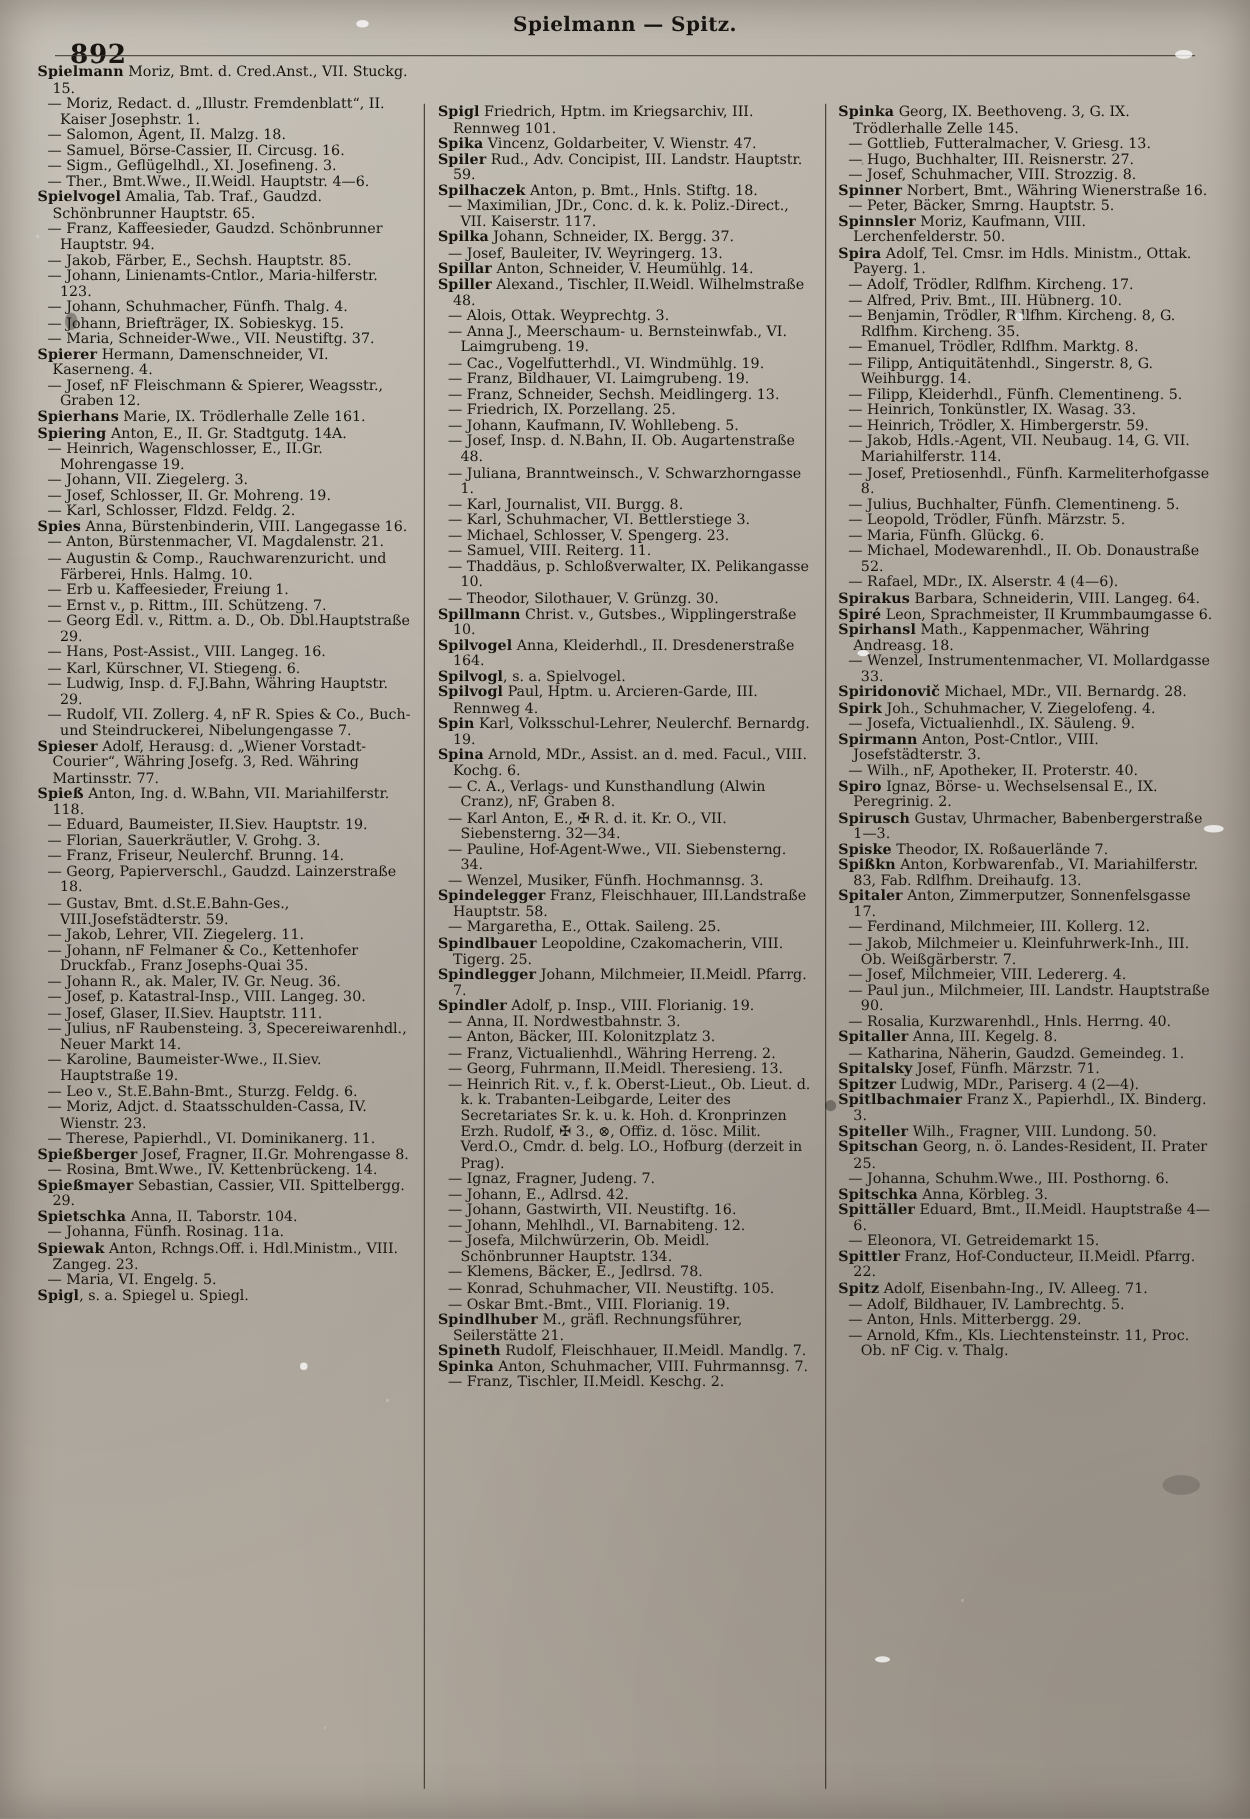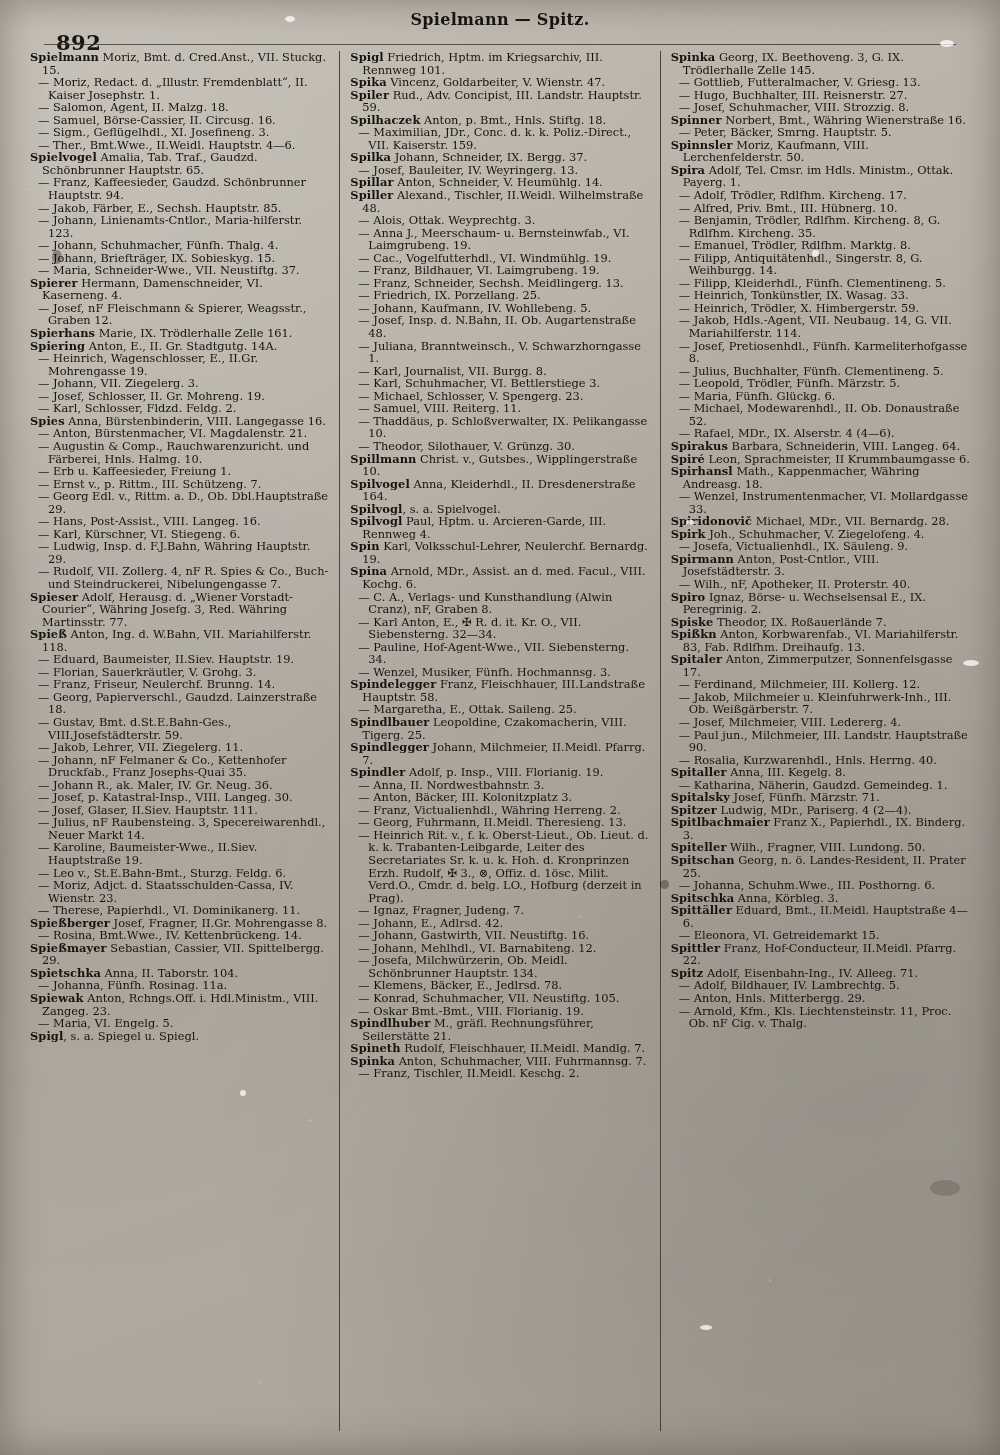--- a/index.html
+++ b/index.html
@@ -94,21 +94,21 @@
     padding: 0 6px;
     box-sizing: border-box;
   }
   .col {
     position: relative;
     flex: 1 1 0;
     padding: 0 10px;
     box-sizing: border-box;
     overflow: hidden;
   }
-  .col + .col { border-left: 1px solid #4a443a; }
+  .col + .col { border-left: 1px solid #4a443a; margin-top: 32px; }
   .entry {
     font-size: 11.4px;
     line-height: 12.55px;
     color: #17140f;
     margin: 0 0 0 12px;
     text-indent: -12px;
     padding: 0;
     word-spacing: 0px;
     font-family: "DejaVu Serif", serif;
   }
@@ -207,21 +207,21 @@
         <p class="entry sub"><span>— Johanna, Fünfh. Rosinag. 11a.</span></p>
         <p class="entry"><b>Spiewak</b><span> Anton, Rchngs.Off. i. Hdl.Ministm., VIII. Zangeg. 23.</span></p>
         <p class="entry sub"><span>— Maria, VI. Engelg. 5.</span></p>
         <p class="entry"><b>Spigl</b><span>, s. a. Spiegel u. Spiegl.</span></p>
       </div>
     <div class="col" id="col-1">
         <p class="entry"><b>Spigl</b><span> Friedrich, Hptm. im Kriegsarchiv, III. Rennweg 101.</span></p>
         <p class="entry"><b>Spika</b><span> Vincenz, Goldarbeiter, V. Wienstr. 47.</span></p>
         <p class="entry"><b>Spiler</b><span> Rud., Adv. Concipist, III. Landstr. Hauptstr. 59.</span></p>
         <p class="entry"><b>Spilhaczek</b><span> Anton, p. Bmt., Hnls. Stiftg. 18.</span></p>
-        <p class="entry sub"><span>— Maximilian, JDr., Conc. d. k. k. Poliz.-Direct., VII. Kaiserstr. 159.</span></p>
+        <p class="entry sub"><span>— Maximilian, JDr., Conc. d. k. k. Poliz.-Direct., VII. Kaiserstr. 117.</span></p>
         <p class="entry"><b>Spilka</b><span> Johann, Schneider, IX. Bergg. 37.</span></p>
         <p class="entry sub"><span>— Josef, Bauleiter, IV. Weyringerg. 13.</span></p>
         <p class="entry"><b>Spillar</b><span> Anton, Schneider, V. Heumühlg. 14.</span></p>
         <p class="entry"><b>Spiller</b><span> Alexand., Tischler, II.Weidl. Wilhelmstraße 48.</span></p>
         <p class="entry sub"><span>— Alois, Ottak. Weyprechtg. 3.</span></p>
         <p class="entry sub"><span>— Anna J., Meerschaum- u. Bernsteinwfab., VI. Laimgrubeng. 19.</span></p>
         <p class="entry sub"><span>— Cac., Vogelfutterhdl., VI. Windmühlg. 19.</span></p>
         <p class="entry sub"><span>— Franz, Bildhauer, VI. Laimgrubeng. 19.</span></p>
         <p class="entry sub"><span>— Franz, Schneider, Sechsh. Meidlingerg. 13.</span></p>
         <p class="entry sub"><span>— Friedrich, IX. Porzellang. 25.</span></p>
@@ -294,20 +294,21 @@
         <p class="entry"><b>Spirakus</b><span> Barbara, Schneiderin, VIII. Langeg. 64.</span></p>
         <p class="entry"><b>Spiré</b><span> Leon, Sprachmeister, II Krummbaumgasse 6.</span></p>
         <p class="entry"><b>Spirhansl</b><span> Math., Kappenmacher, Währing Andreasg. 18.</span></p>
         <p class="entry sub"><span>— Wenzel, Instrumentenmacher, VI. Mollardgasse 33.</span></p>
         <p class="entry"><b>Spiridonovič</b><span> Michael, MDr., VII. Bernardg. 28.</span></p>
         <p class="entry"><b>Spirk</b><span> Joh., Schuhmacher, V. Ziegelofeng. 4.</span></p>
         <p class="entry sub"><span>— Josefa, Victualienhdl., IX. Säuleng. 9.</span></p>
         <p class="entry"><b>Spirmann</b><span> Anton, Post-Cntlor., VIII. Josefstädterstr. 3.</span></p>
         <p class="entry sub"><span>— Wilh., nF, Apotheker, II. Proterstr. 40.</span></p>
         <p class="entry"><b>Spiro</b><span> Ignaz, Börse- u. Wechselsensal E., IX. Peregrinig. 2.</span></p>
+        <p class="entry"><b>Spirusch</b><span> Gustav, Uhrmacher, Babenbergerstraße 1—3.</span></p>
         <p class="entry"><b>Spiske</b><span> Theodor, IX. Roßauerlände 7.</span></p>
         <p class="entry"><b>Spißkn</b><span> Anton, Korbwarenfab., VI. Mariahilferstr. 83, Fab. Rdlfhm. Dreihaufg. 13.</span></p>
         <p class="entry"><b>Spitaler</b><span> Anton, Zimmerputzer, Sonnenfelsgasse 17.</span></p>
         <p class="entry sub"><span>— Ferdinand, Milchmeier, III. Kollerg. 12.</span></p>
         <p class="entry sub"><span>— Jakob, Milchmeier u. Kleinfuhrwerk-Inh., III. Ob. Weißgärberstr. 7.</span></p>
         <p class="entry sub"><span>— Josef, Milchmeier, VIII. Ledererg. 4.</span></p>
         <p class="entry sub"><span>— Paul jun., Milchmeier, III. Landstr. Hauptstraße 90.</span></p>
         <p class="entry sub"><span>— Rosalia, Kurzwarenhdl., Hnls. Herrng. 40.</span></p>
         <p class="entry"><b>Spitaller</b><span> Anna, III. Kegelg. 8.</span></p>
         <p class="entry sub"><span>— Katharina, Näherin, Gaudzd. Gemeindeg. 1.</span></p>

